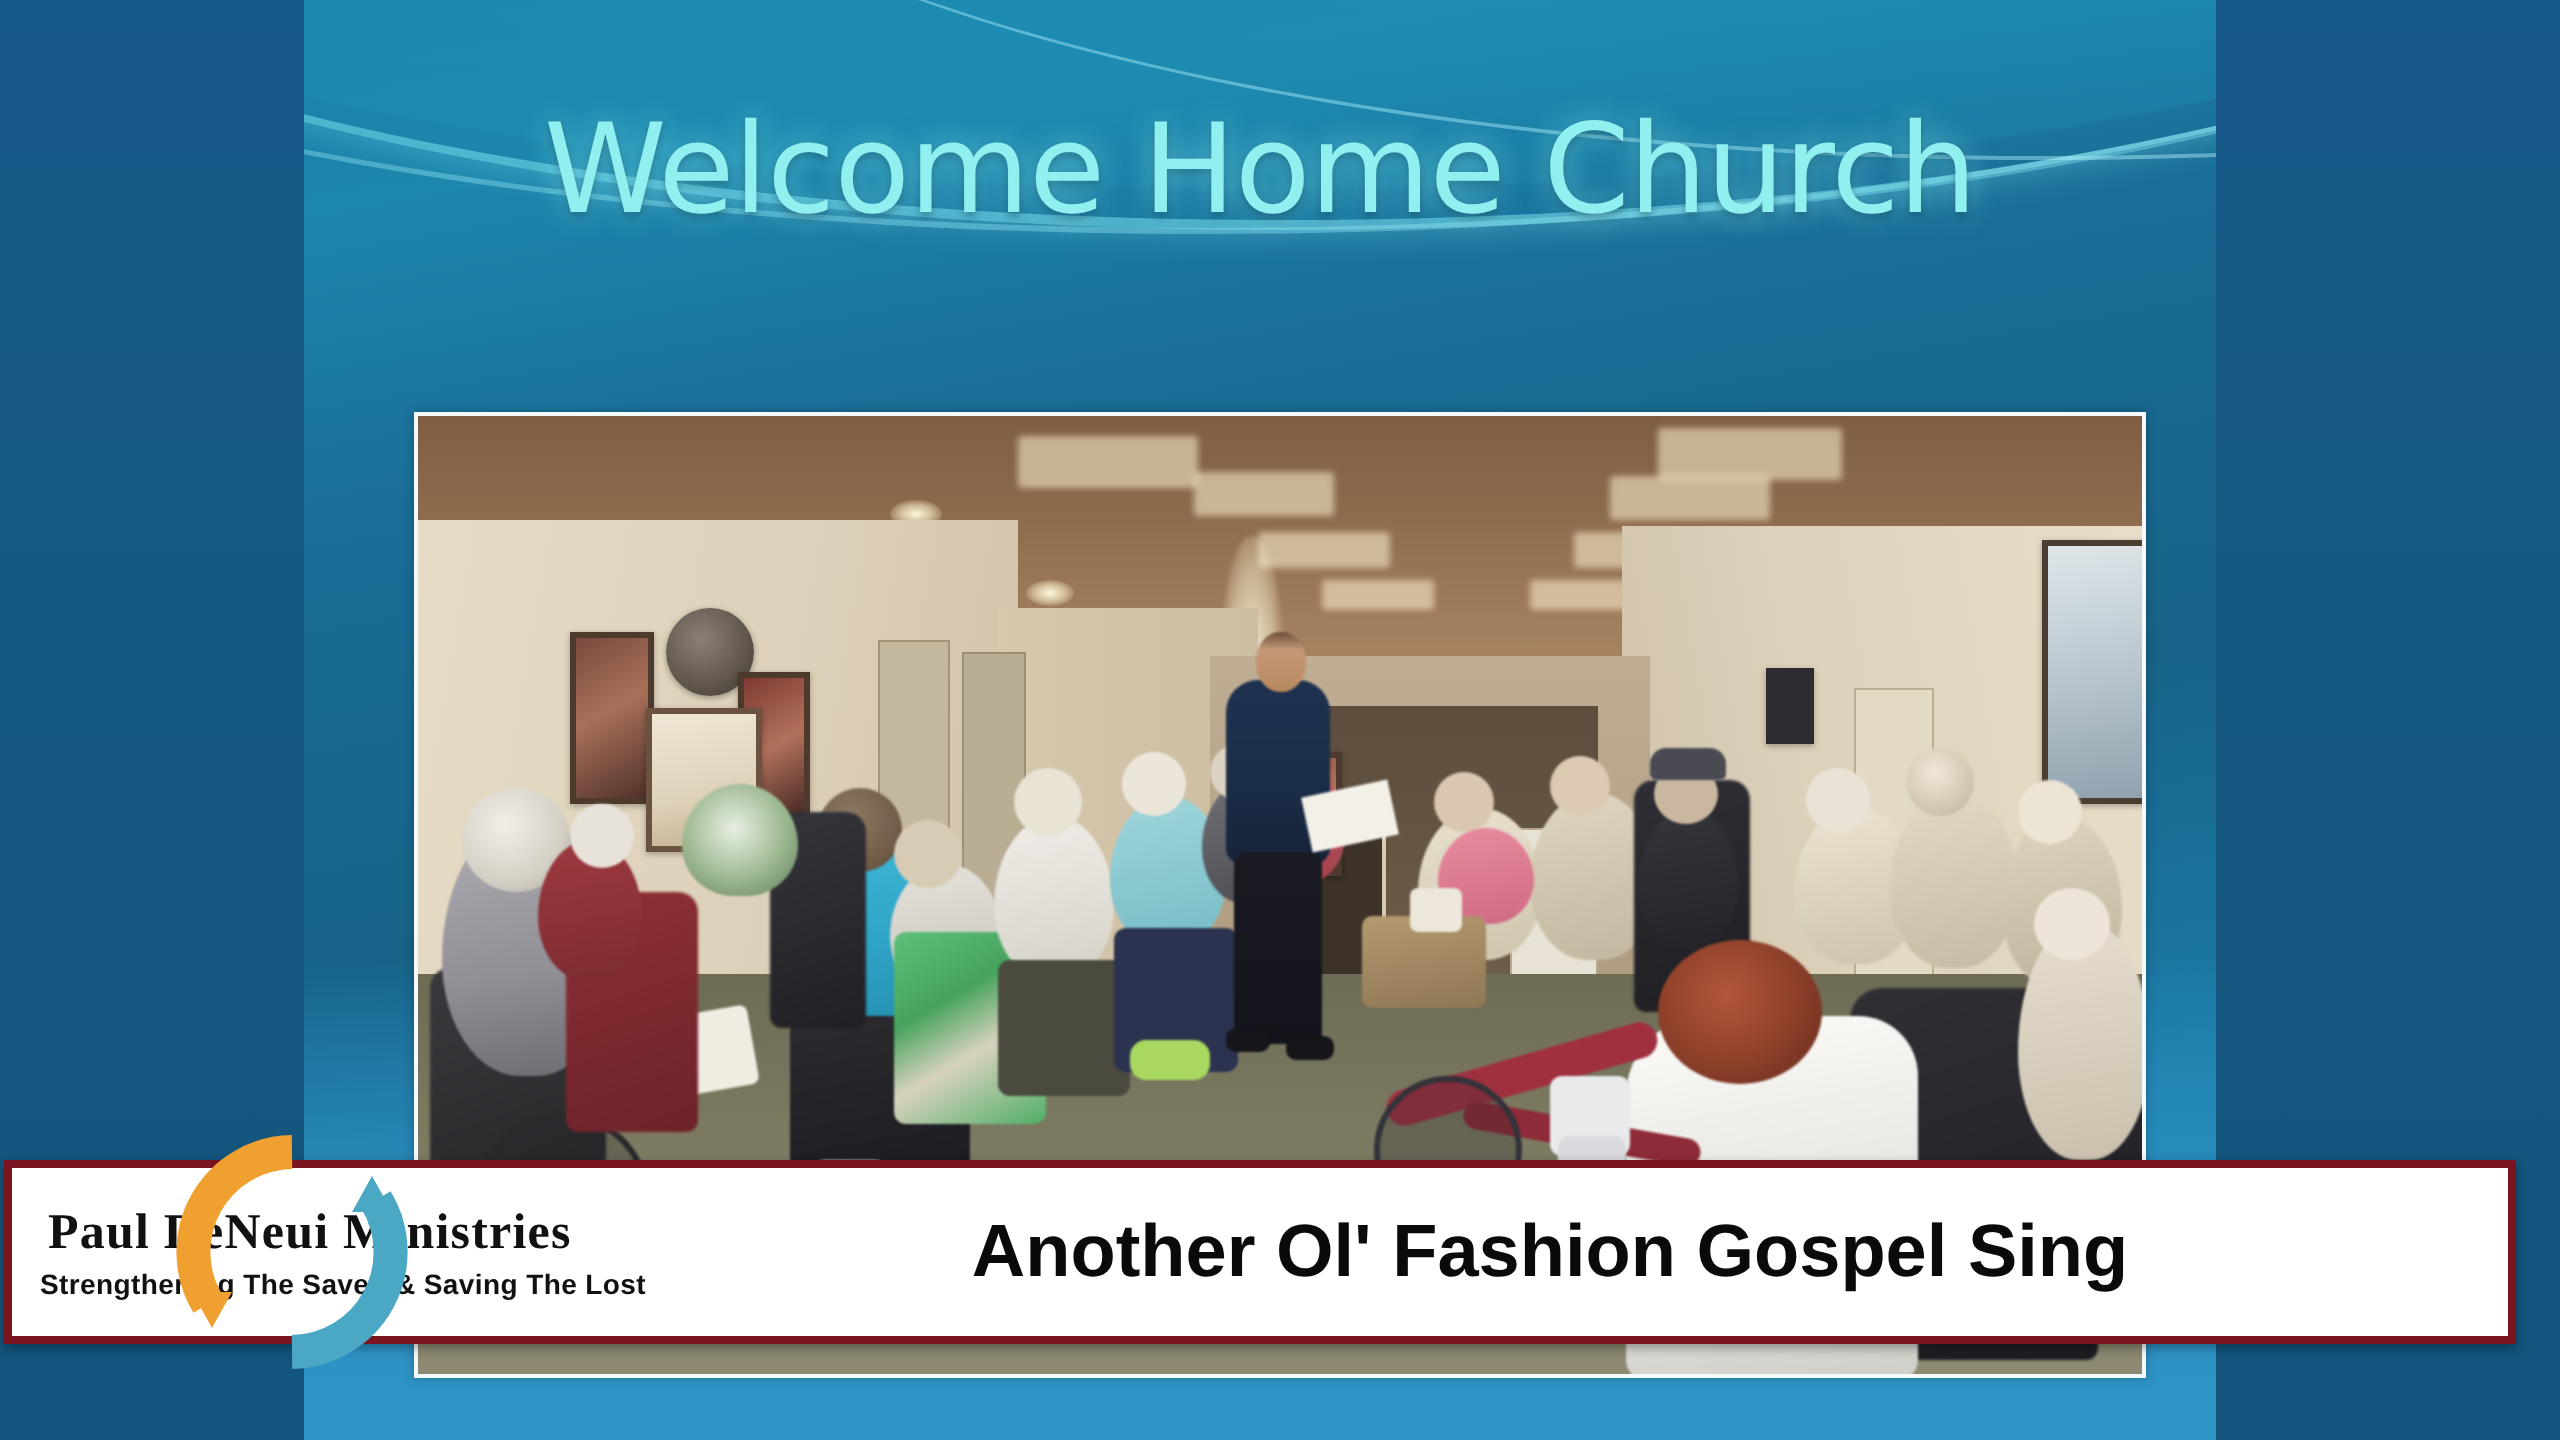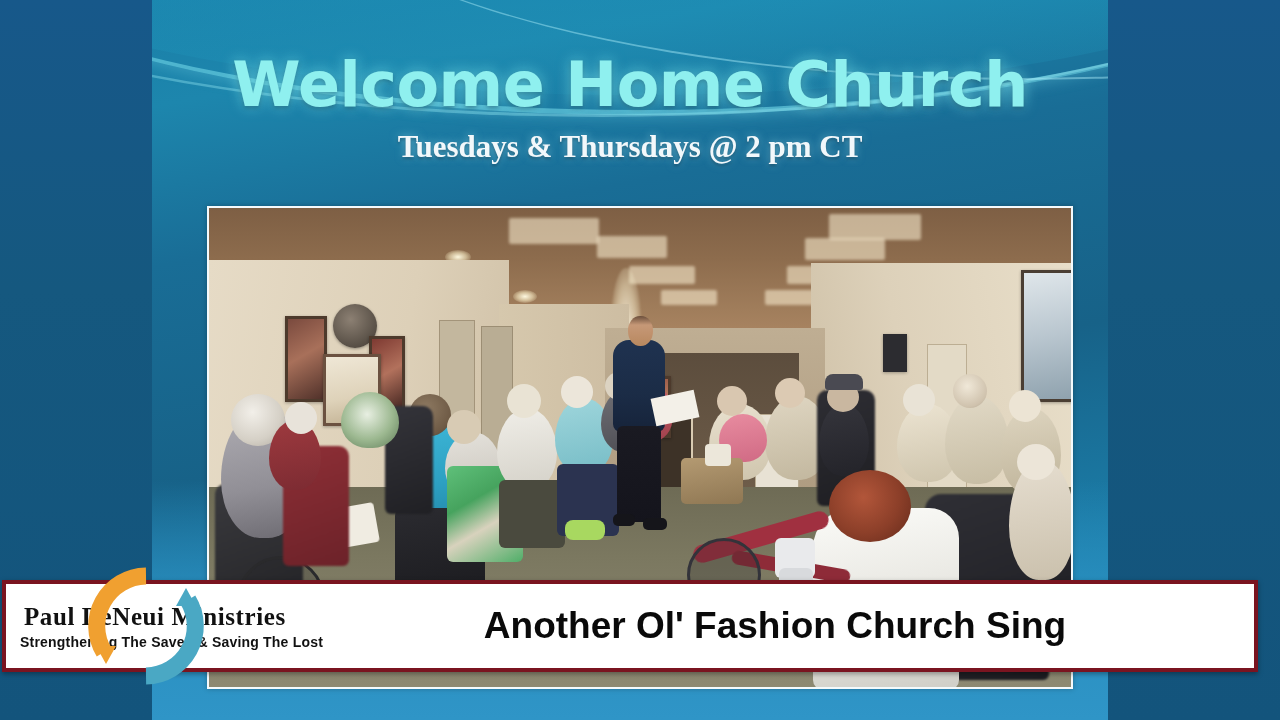--- a/index.html
+++ b/index.html
@@ -76,21 +76,21 @@
   .heading-wrap {
     position: absolute;
     left: 0; top: 52px;
     width: 956px;
     text-align: center;
     z-index: 6;
   }
   .main-title {
     font-family: "DejaVu Sans", sans-serif;
     font-size: 62px;
-    font-weight: 700;
+    font-weight: 400;
     letter-spacing: -0.5px;
     color: #8ff0ef;
     text-shadow:
       0 0 14px rgba(140,250,250,0.55),
       0 2px 4px rgba(0,40,60,0.45);
     line-height: 1.05;
     white-space: nowrap;
   }
   .sub-title {
     margin-top: 12px;
@@ -356,21 +356,20 @@
   <div class="slide-panel">
     <div class="swoosh-fill"></div>
     <div class="swoosh swoosh-a"></div>
     <div class="swoosh swoosh-b"></div>
     <div class="swoosh swoosh-c"></div>
     <div class="slide-panel-lower"></div>
   </div>
 
   <div class="heading-wrap" style="left:152px;">
     <div class="main-title">Welcome Home Church</div>
-    <div class="sub-title">Tuesdays &amp; Thursdays @ 2 pm CT</div>
   </div>
 
   <div class="photo-frame">
     <div class="photo">
 
       <div class="ceiling"></div>
       <div class="ceiling-beam" style="left:300px;top:10px;width:90px;height:26px;"></div>
       <div class="ceiling-beam" style="left:388px;top:28px;width:70px;height:22px;"></div>
       <div class="ceiling-beam" style="left:620px;top:6px;width:92px;height:26px;"></div>
       <div class="ceiling-beam" style="left:596px;top:30px;width:80px;height:22px;"></div>
@@ -501,18 +500,18 @@
     <polygon points="114,44 94,44 104,26" fill="#4aa8c4"></polygon>
   </svg>
 
   <div class="banner">
     <div class="banner-inner">
       <div class="logo-block">
         <div class="logo-name">Paul DeNeui Ministries</div>
         <div class="logo-tag">Strengthening The Saved &amp; Saving The Lost</div>
       </div>
       <div class="title-block">
-        <div class="event-title">Another Ol' Fashion Church Sing</div>
+        <div class="event-title">Another Ol' Fashion Gospel Sing</div>
       </div>
     </div>
   </div>
 
 </div>
 
 </body></html>

